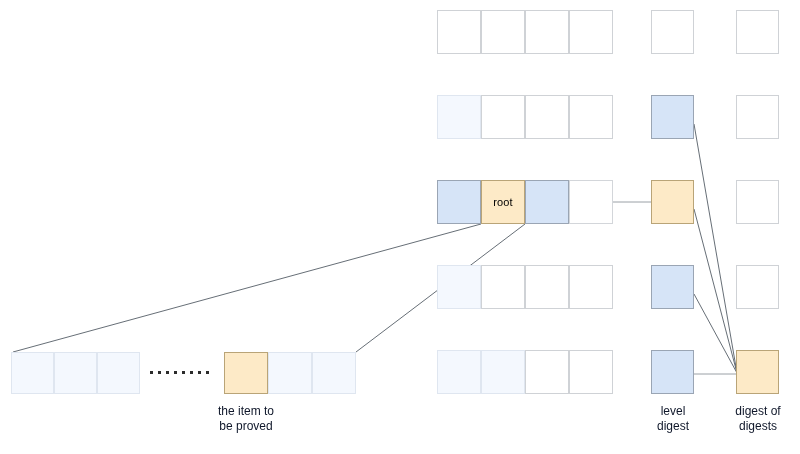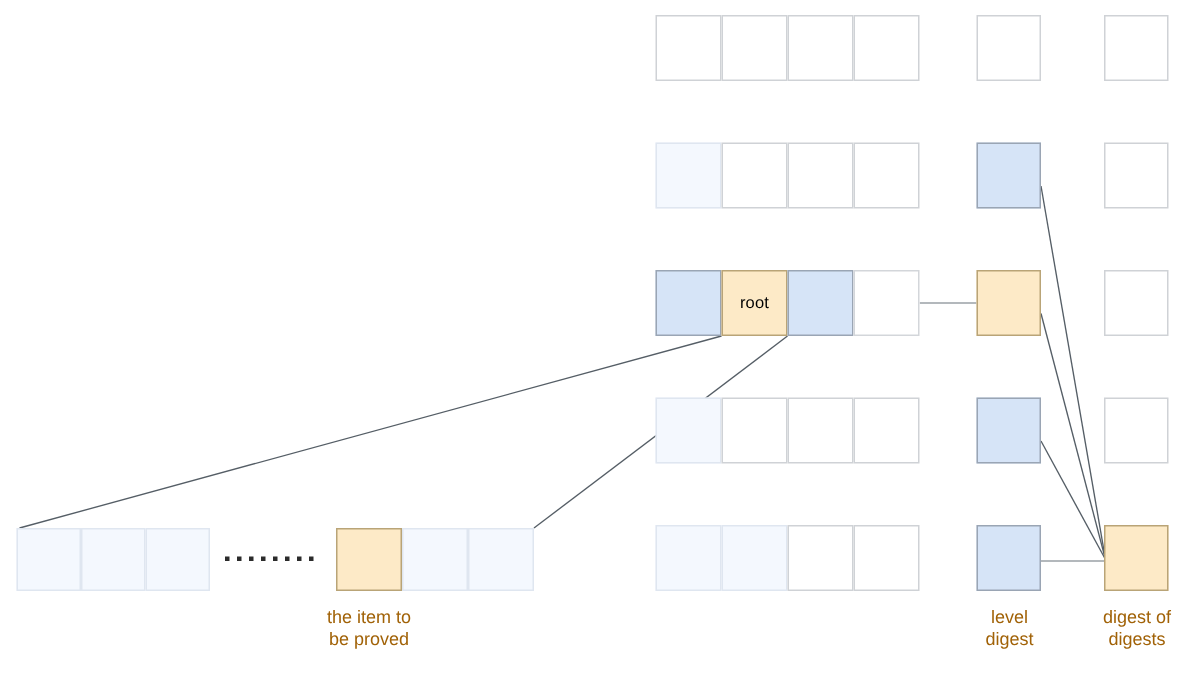--- a/index.html
+++ b/index.html
@@ -43,21 +43,21 @@
     font-size: 11px;
     line-height: 1;
     color: #000;
     letter-spacing: 0.1px;
   }
   .caption {
     position: absolute;
     text-align: center;
     font-size: 12px;
     line-height: 15px;
-    color: #a16207;
+    color: #0f172a;
     white-space: pre-line;
   }
   .dots {
     position: absolute;
     display: flex;
     align-items: center;
     gap: 5px;
   }
   .dots span {
     display: block;

